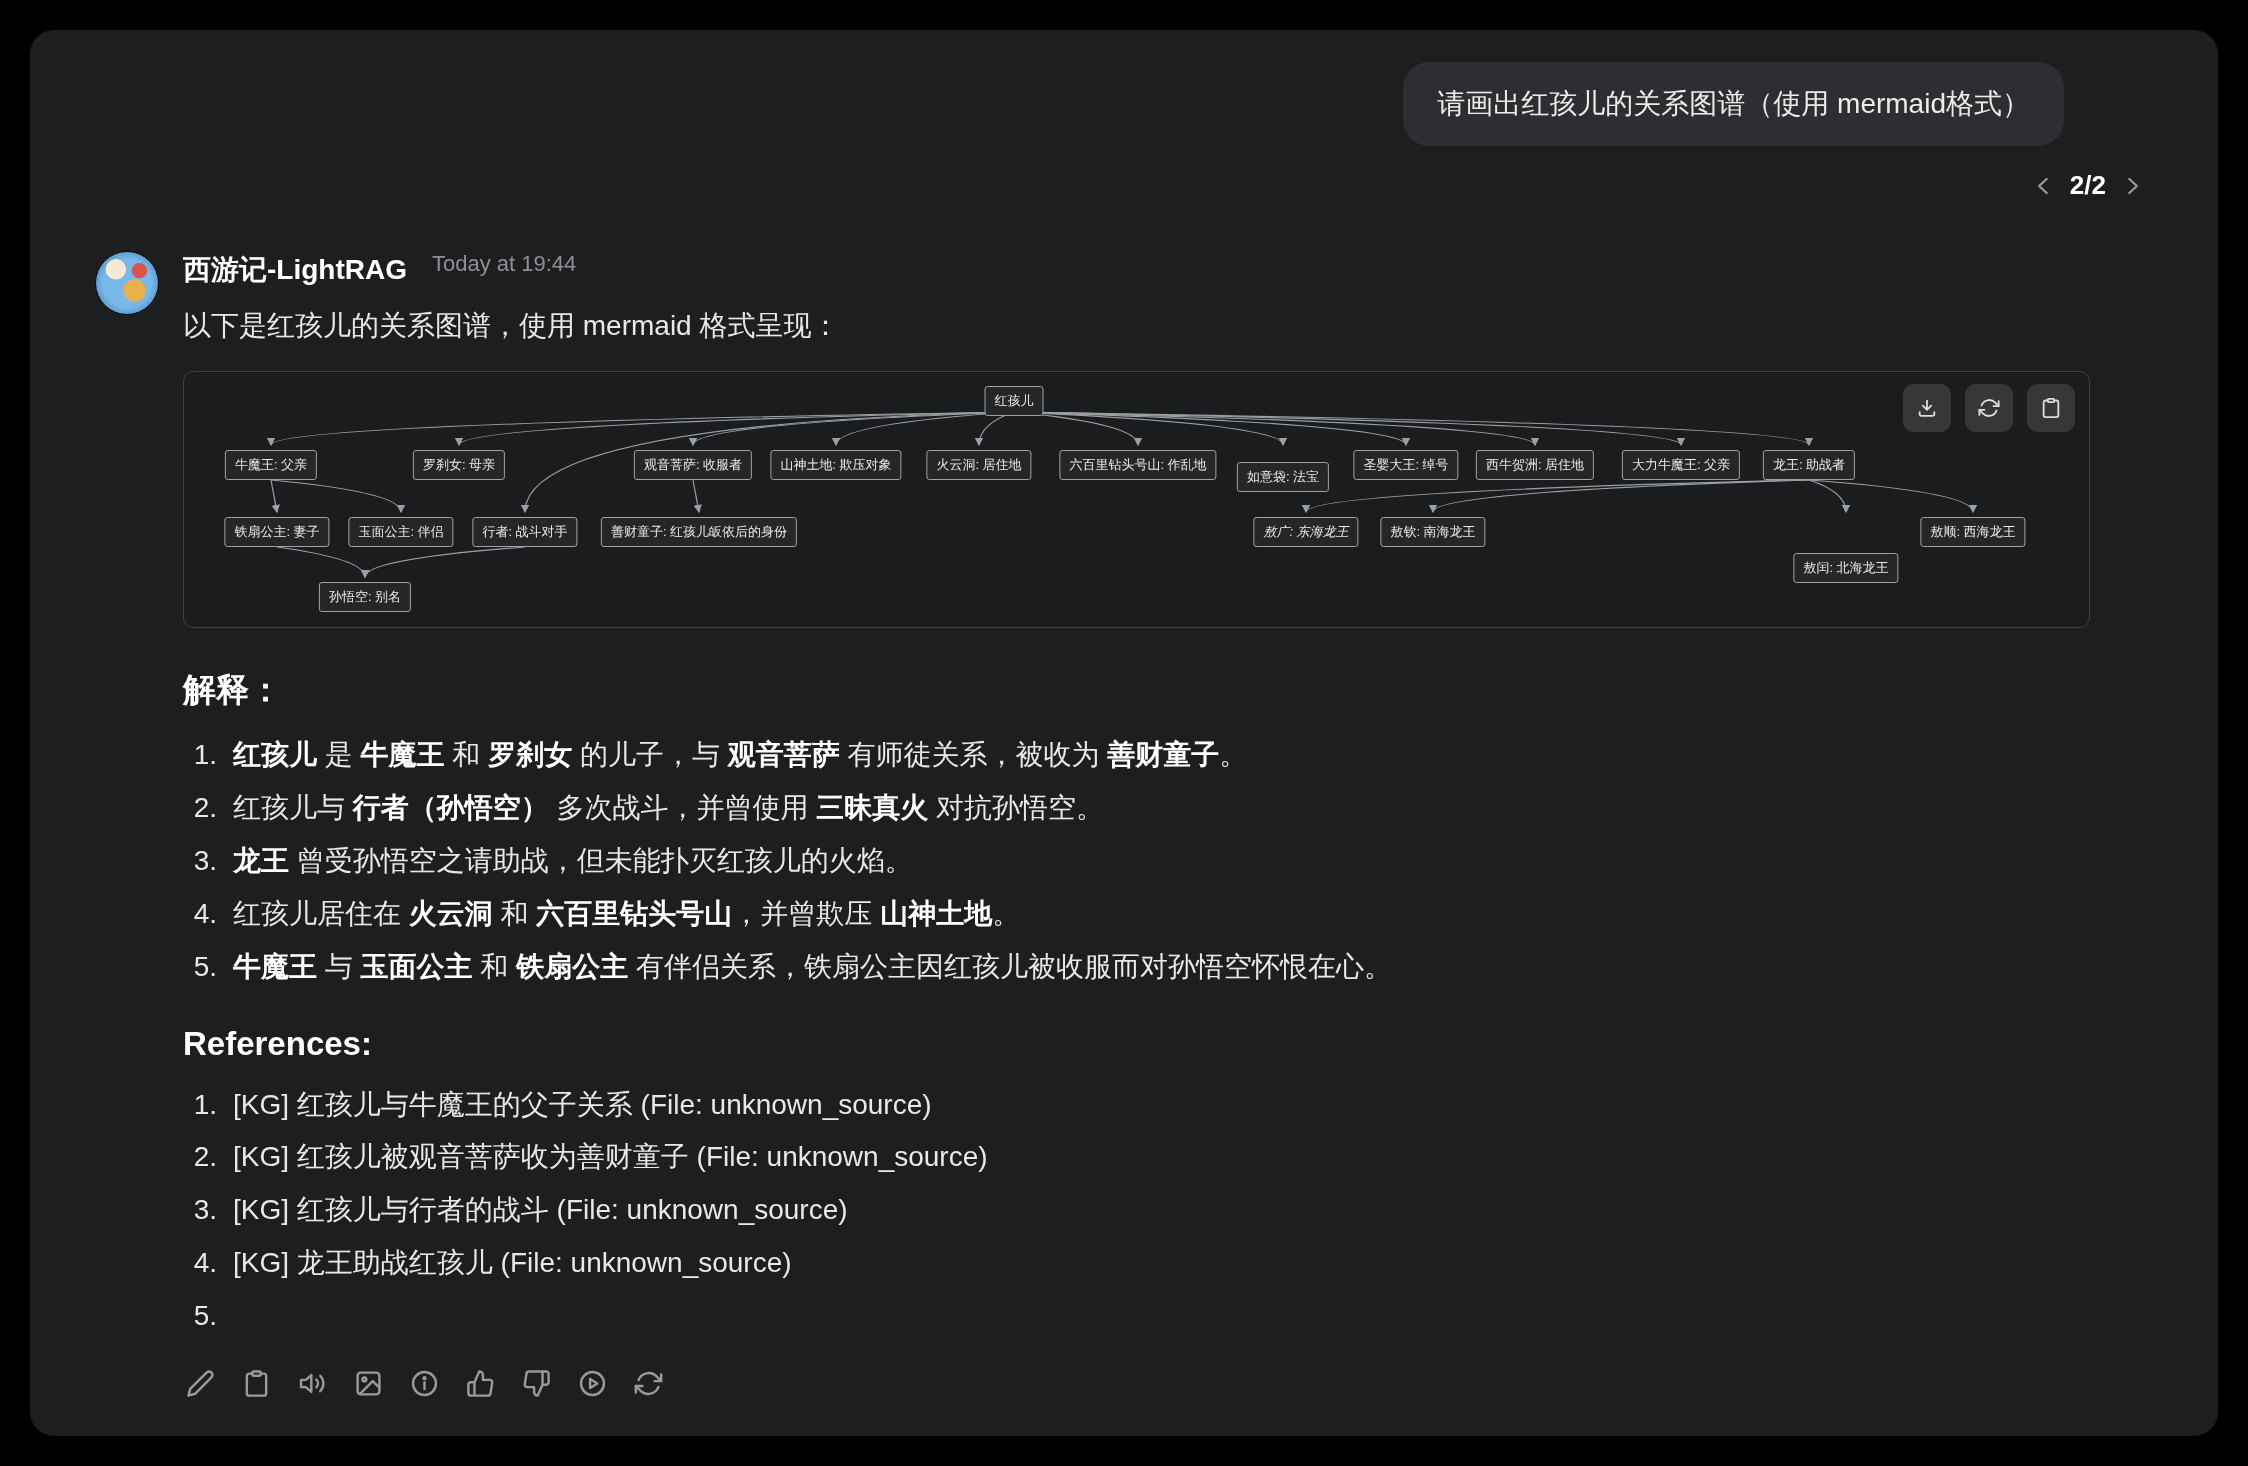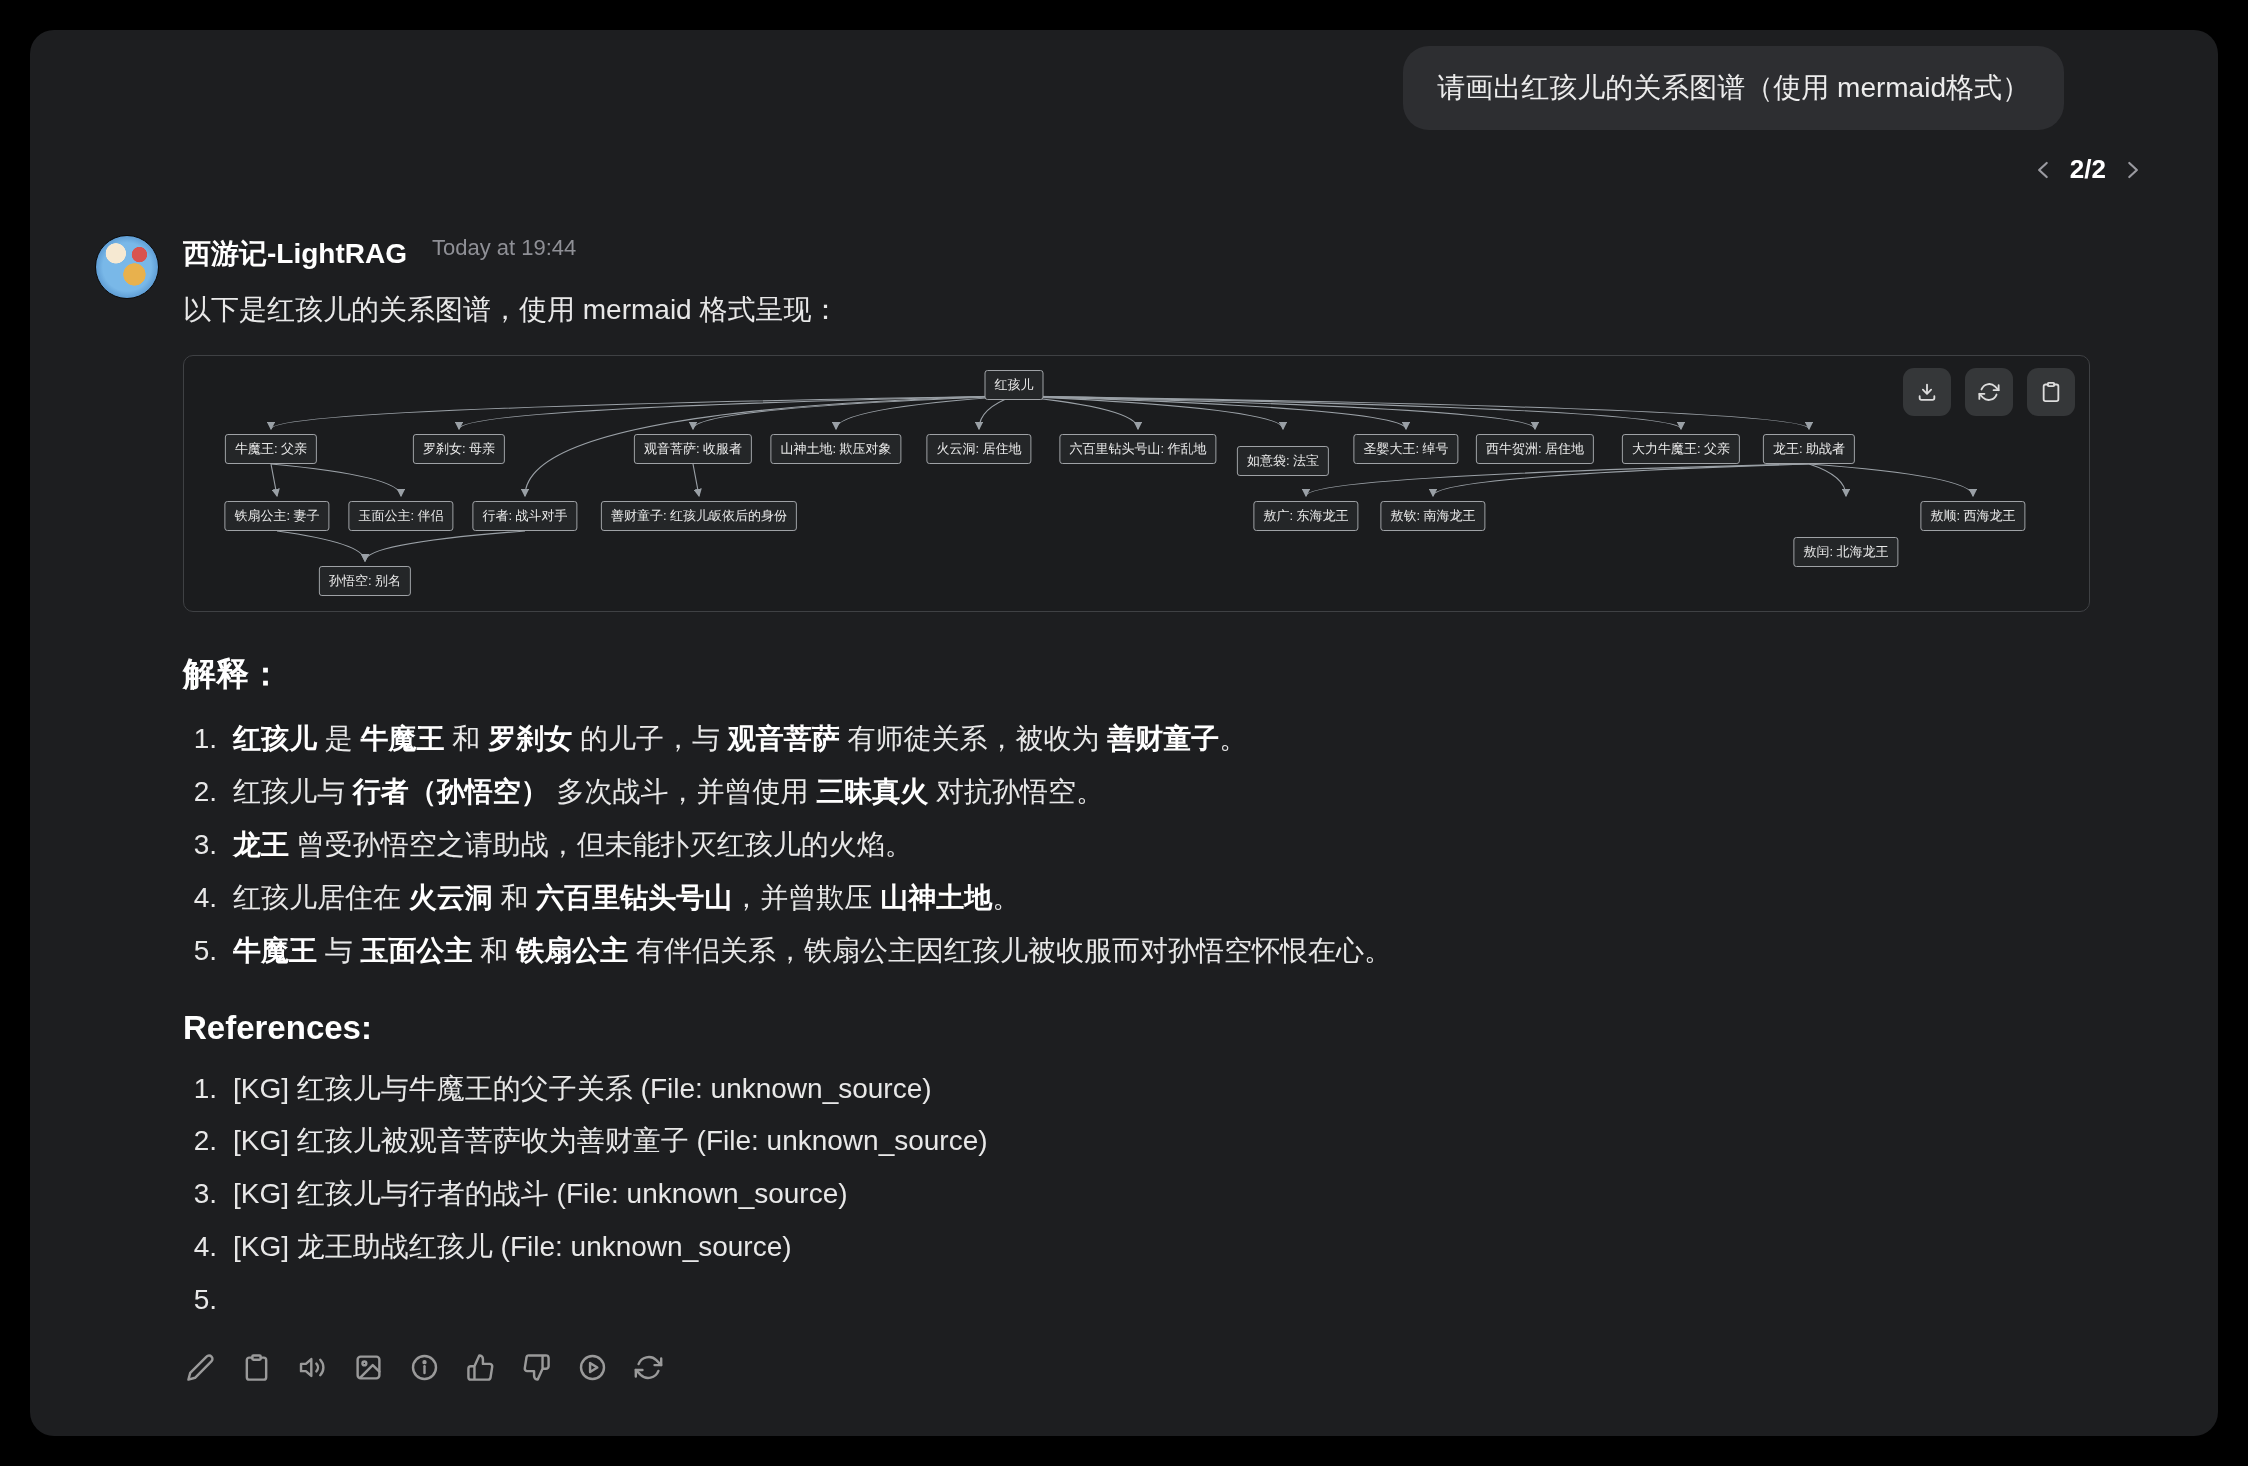--- a/index.html
+++ b/index.html
@@ -1,20 +1,20 @@
 <!DOCTYPE html>
 <html><head>
 <meta charset="utf-8">
 <style>
   html,body{margin:0;padding:0;background:#000;}
   body{width:2248px;height:1466px;position:relative;font-family:"Liberation Sans","DejaVu Sans",sans-serif;}
   .window{position:absolute;left:30px;top:30px;width:2188px;height:1406px;background:#1d1e20;border-radius:24px;overflow:hidden;}
 
   
-  .user-row{display:flex;justify-content:flex-end;padding:16px 154px 0 0;}
+  .user-row{display:flex;justify-content:flex-end;padding:32px 154px 0 0;}
   .user-bubble{background:#2d2e31;color:#ececec;font-size:28px;line-height:1.3;padding:24px 34px;border-radius:26px;}
 
   
   .pager-row{display:flex;justify-content:flex-end;align-items:center;gap:12px;padding:24px 72px 0 0;}
   .chev{width:28px;height:28px;color:#9a9aa0;cursor:pointer;display:flex;align-items:center;justify-content:center;}
   .chev svg{width:26px;height:26px;}
   .pager-label{font-size:26px;font-weight:700;color:#fff;}
 
   
   .bot{position:relative;margin-top:50px;padding-left:153px;padding-right:120px;}
@@ -120,21 +120,21 @@
           <div class="node" style="left: 954px; top: 78px;">六百里钻头号山: 作乱地</div>
           <div class="node" style="left: 1099px; top: 90px;">如意袋: 法宝</div>
           <div class="node" style="left: 1222px; top: 78px;">圣婴大王: 绰号</div>
           <div class="node" style="left: 1351px; top: 78px;">西牛贺洲: 居住地</div>
           <div class="node" style="left: 1497px; top: 78px;">大力牛魔王: 父亲</div>
           <div class="node" style="left: 1625px; top: 78px;">龙王: 助战者</div>
           <div class="node" style="left: 93px; top: 145px;">铁扇公主: 妻子</div>
           <div class="node" style="left: 217px; top: 145px;">玉面公主: 伴侣</div>
           <div class="node" style="left: 341px; top: 145px;">行者: 战斗对手</div>
           <div class="node" style="left: 515px; top: 145px;">善财童子: 红孩儿皈依后的身份</div>
-          <div class="node" style="left: 1122px; top: 145px;">敖广: 东海龙王</div>
+          <div class="node" style="left: 1122px; top: 145px; font-style: italic;">敖广: 东海龙王</div>
           <div class="node" style="left: 1249px; top: 145px;">敖钦: 南海龙王</div>
           <div class="node" style="left: 1662px; top: 145px; margin-top: 36px;">敖闰: 北海龙王</div>
           <div class="node" style="left: 1789px; top: 145px;">敖顺: 西海龙王</div>
           <div class="node" style="left: 181px; top: 210px;">孙悟空: 别名</div>
         </div>
       <div class="panel-actions">
         <div class="pbtn">
             <svg viewBox="0 0 24 24" fill="none" stroke="currentColor" stroke-width="2" stroke-linecap="round" stroke-linejoin="round">
               <path d="M12 4v9"></path>
               <polyline points="7.5 9.5 12 14 16.5 9.5"></polyline>

